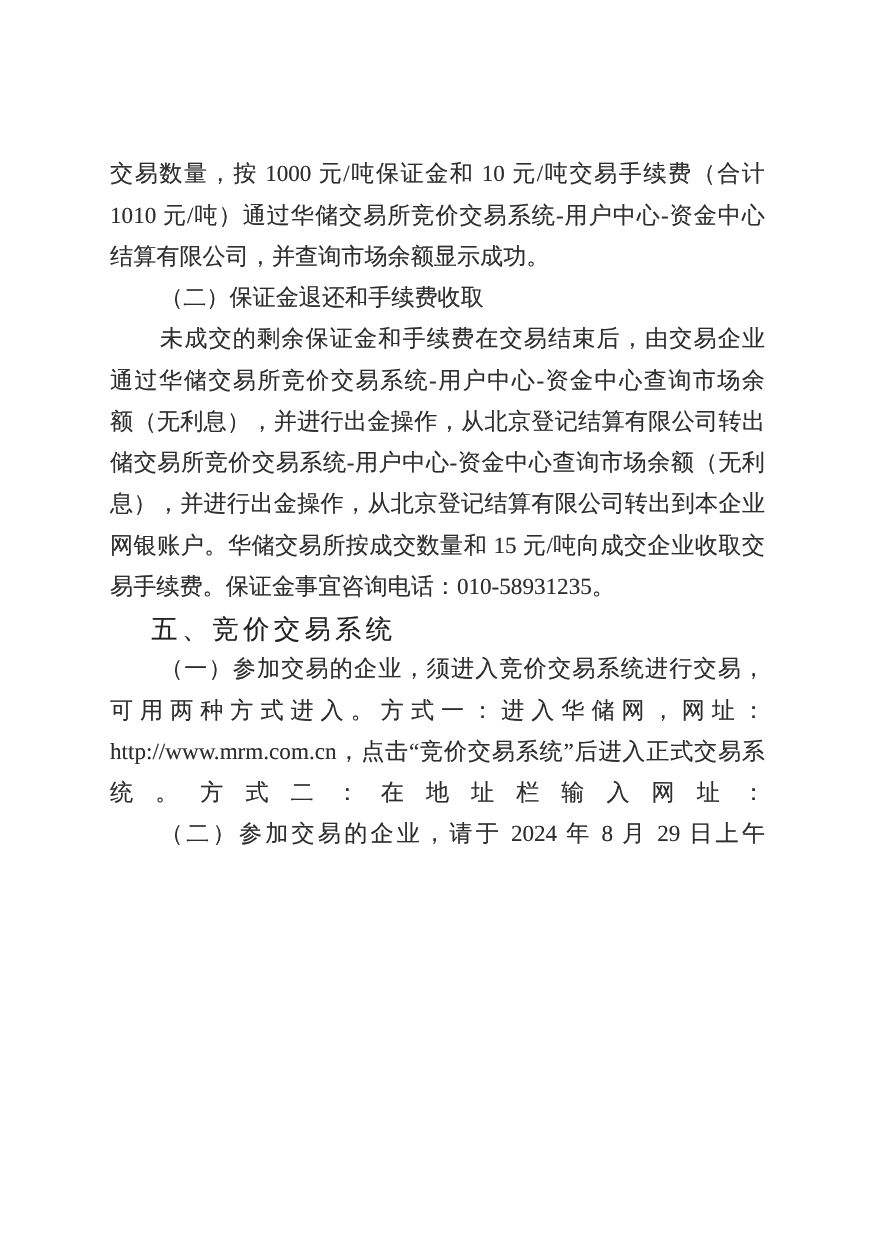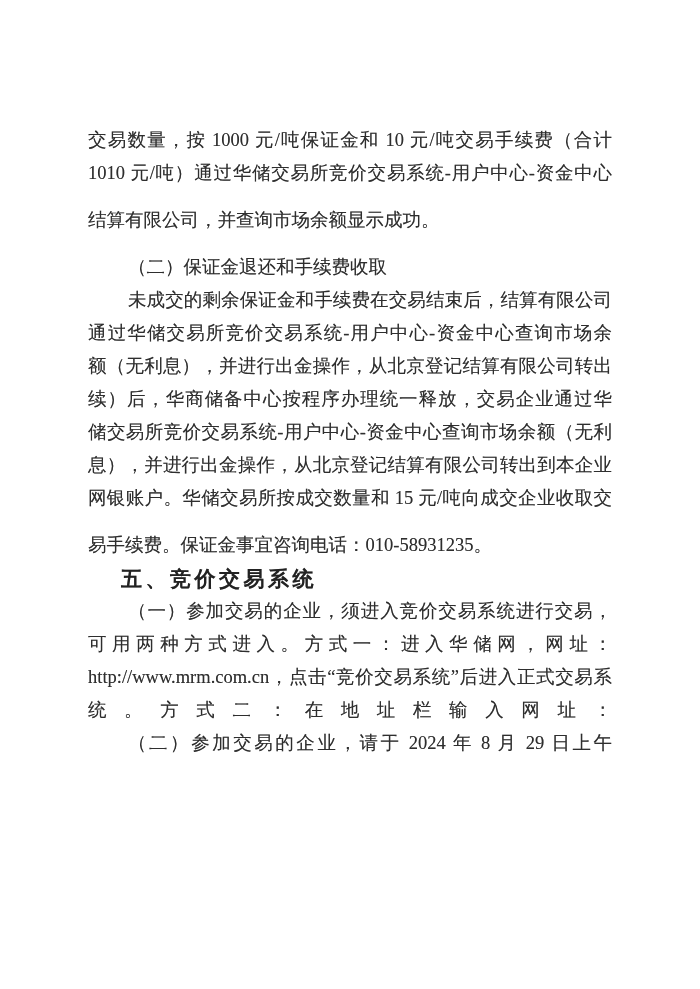--- a/index.html
+++ b/index.html
@@ -35,28 +35,27 @@
     text-align: justify;
     text-align-last: justify;
     text-justify: inter-character;
     white-space: normal;
     height: 33px;
     overflow: visible;
   }
   .ln.end {
     text-align: center;
     text-align-last: left;
-    margin-top: 14px;
   }
   .ln.ind {
     text-indent: 40px;
   }
   .ln.head {
     font-family: "Liberation Sans", "DejaVu Sans", sans-serif;
-    font-weight: 700;
+    font-weight: 400;
     font-size: 21px;
     letter-spacing: 3.5px;
     text-indent: 33px;
     text-align: center;
     text-align-last: left;
     color: #222222;
   }
   .footer-pagenum {
     position: absolute;
     top: 916px;
@@ -69,24 +68,23 @@
 </style>
 </head>
 <body>
 
 <div class="page">
   <main class="text-block">
     <div class="ln">交易数量，按 1000 元/吨保证金和 10 元/吨交易手续费（合计</div>
     <div class="ln">1010 元/吨）通过华储交易所竞价交易系统-用户中心-资金中心</div>
     <div class="ln end">结算有限公司，并查询市场余额显示成功。</div>
     <div class="ln end ind">（二）保证金退还和手续费收取</div>
-    <div class="ln ind">未成交的剩余保证金和手续费在交易结束后，结算有限公司</div>
+    <div class="ln ind">未成交的剩余保证金和手续费在交易结束后，由交易企业</div>
     <div class="ln">通过华储交易所竞价交易系统-用户中心-资金中心查询市场余</div>
     <div class="ln">额（无利息），并进行出金操作，从北京登记结算有限公司转出</div>
-    <div class="ln">续）后，华商储备中心按程序办理统一释放，交易企业通过华</div>
     <div class="ln">储交易所竞价交易系统-用户中心-资金中心查询市场余额（无利</div>
     <div class="ln">息），并进行出金操作，从北京登记结算有限公司转出到本企业</div>
     <div class="ln">网银账户。华储交易所按成交数量和 15 元/吨向成交企业收取交</div>
     <div class="ln end">易手续费。保证金事宜咨询电话：010-58931235。</div>
     <div class="ln head">五、竞价交易系统</div>
     <div class="ln ind">（一）参加交易的企业，须进入竞价交易系统进行交易，</div>
     <div class="ln">可用两种方式进入。方式一：进入华储网，网址：</div>
     <div class="ln">http://www.mrm.com.cn，点击“竞价交易系统”后进入正式交易系</div>
     <div class="ln">统。方式二：在地址栏输入网址：</div>
     <div class="ln ind">（二）参加交易的企业，请于 2024 年 8 月 29 日上午</div>

